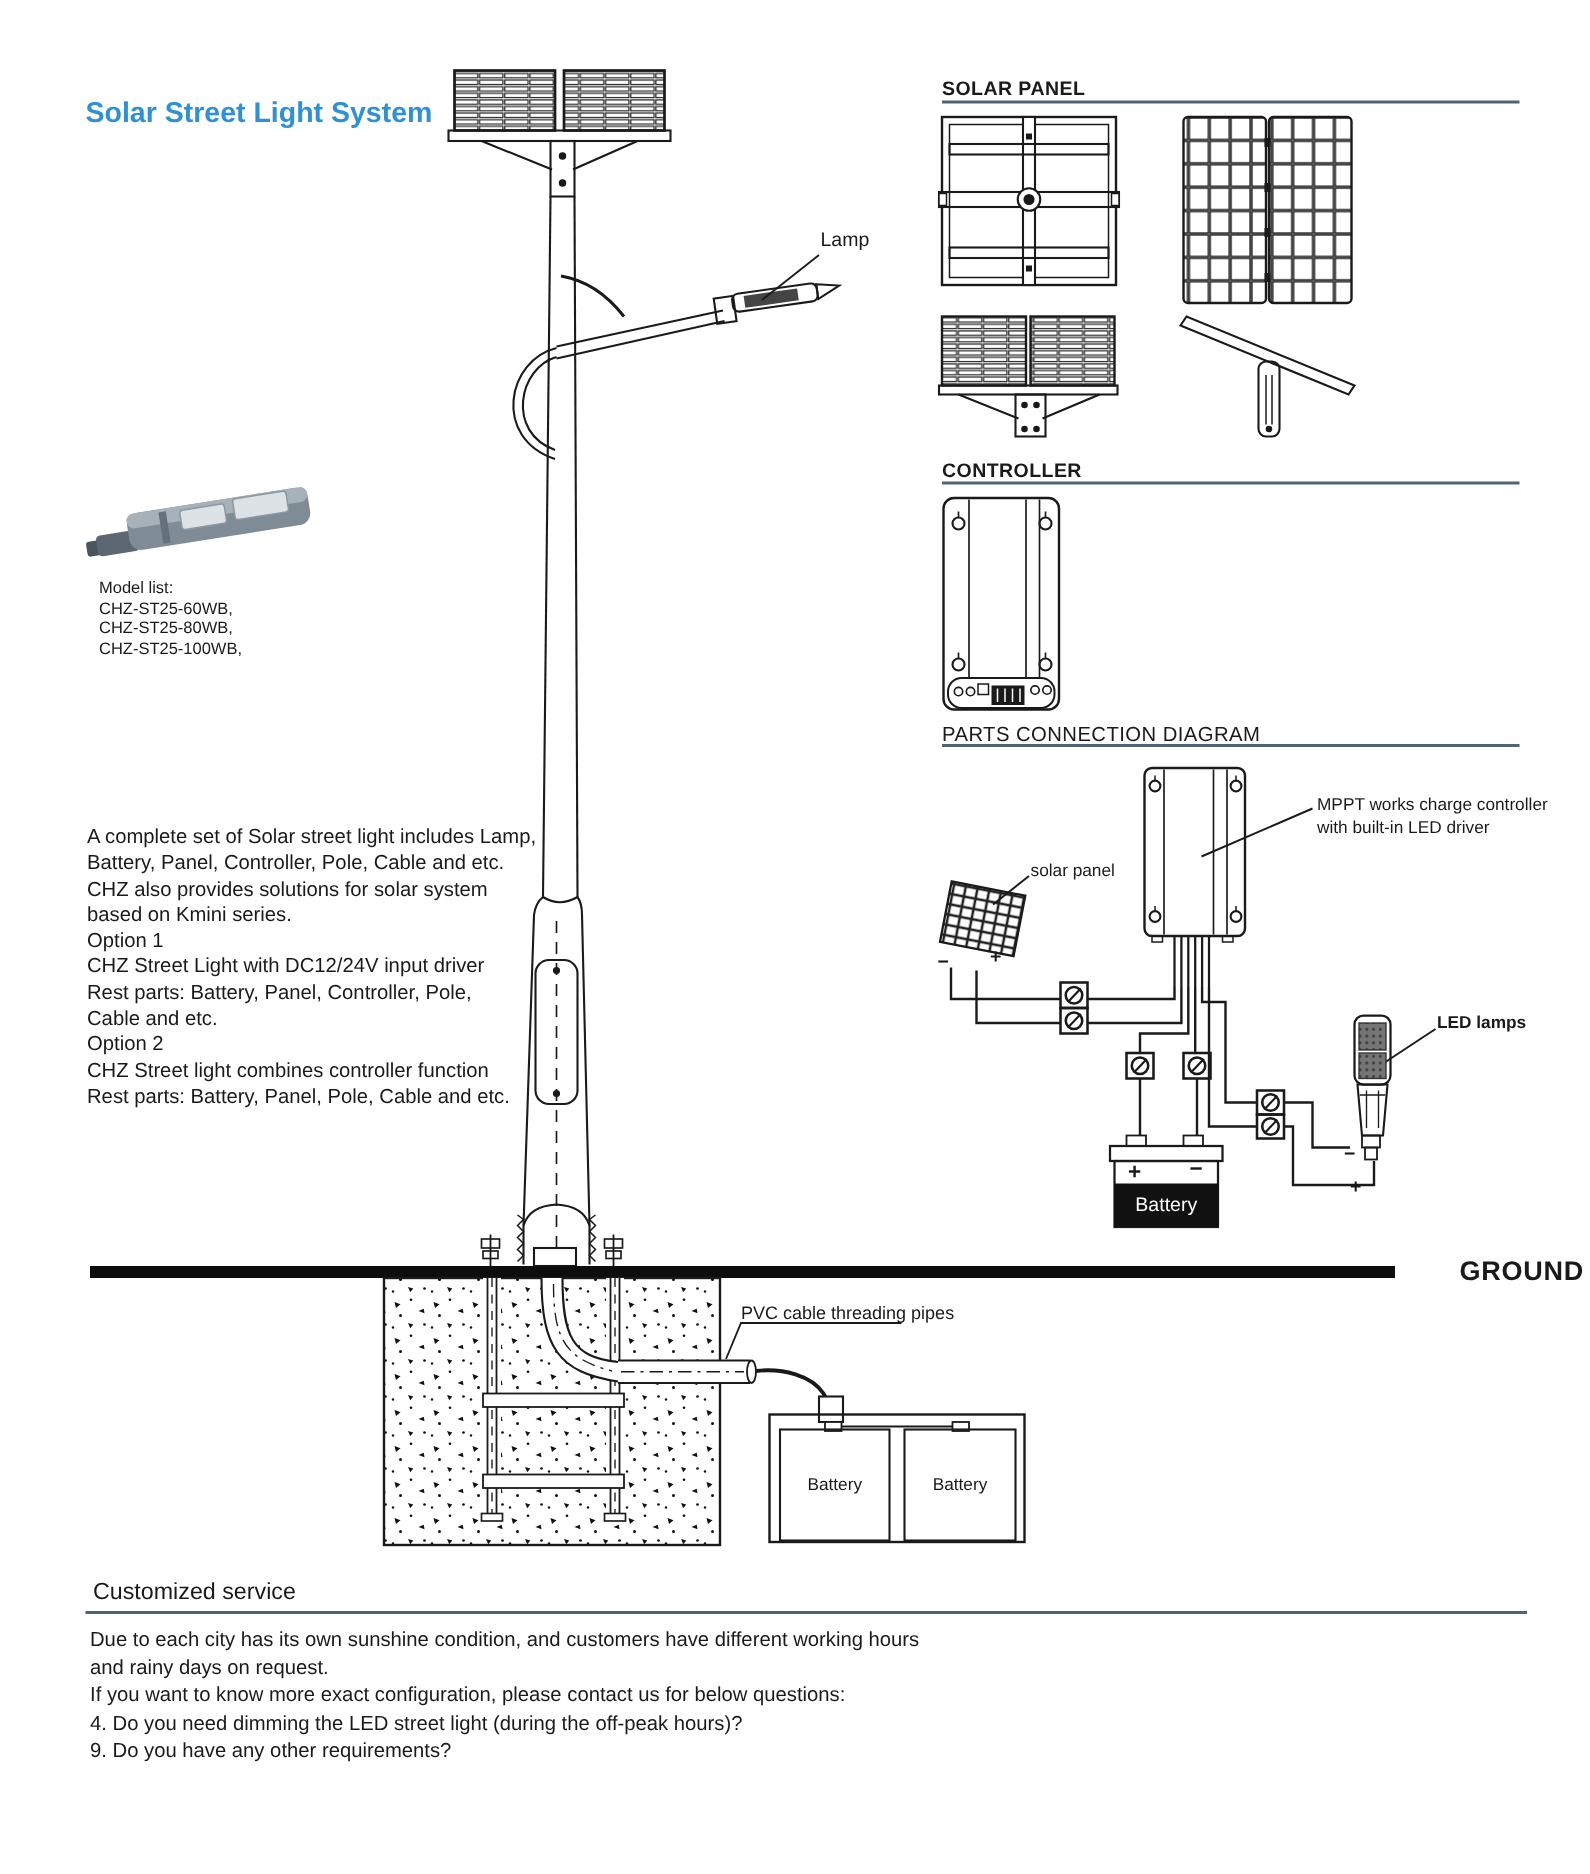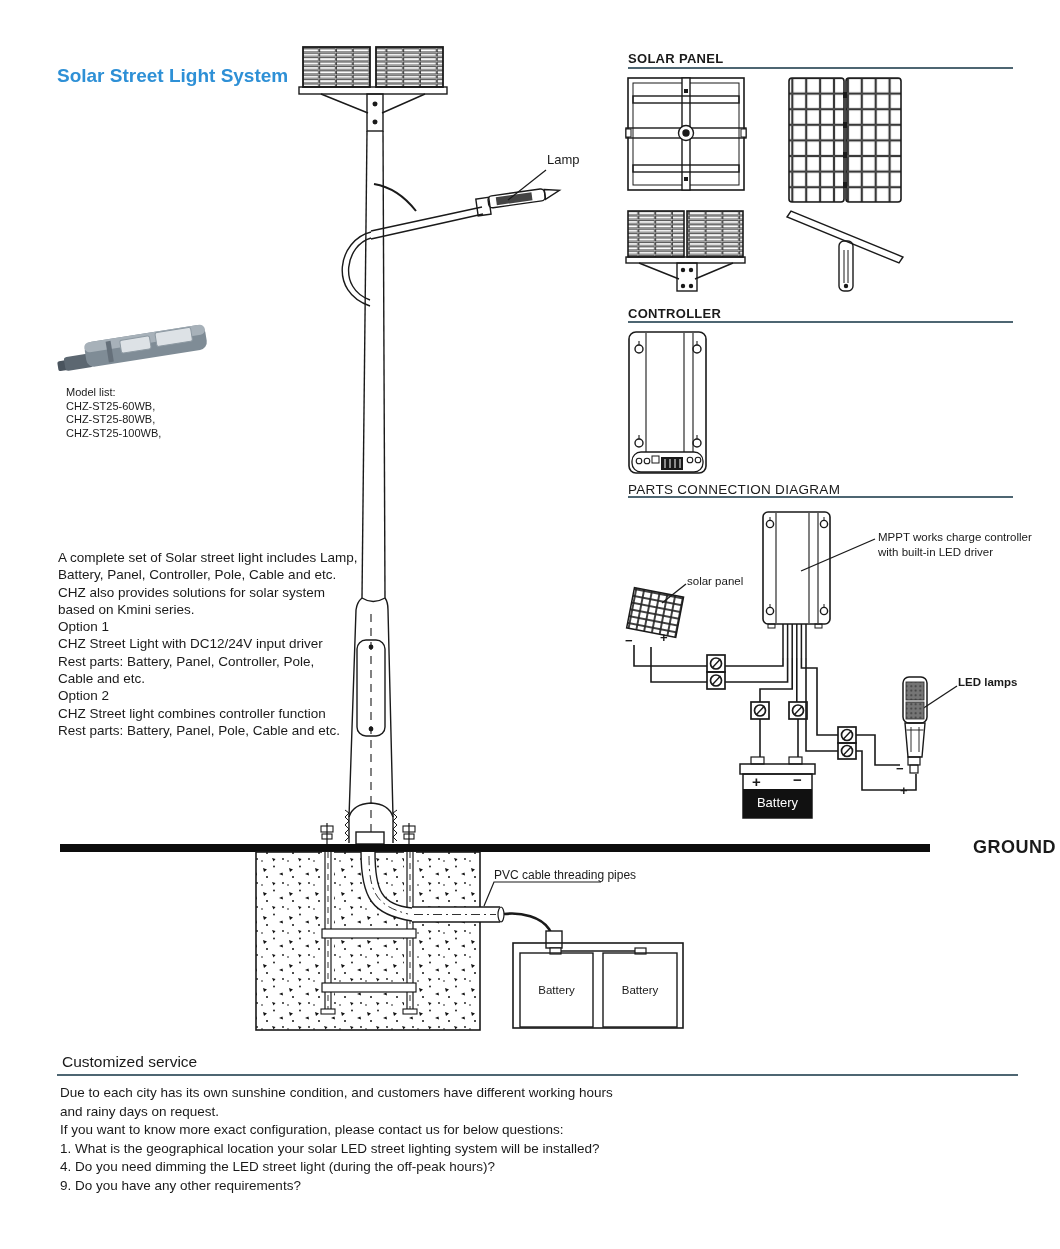--- a/index.html
+++ b/index.html
@@ -356,18 +356,17 @@
   <div class="lbl tiny-lbl" style="left:494px;top:868px;">PVC cable threading pipes</div>
   <div class="lbl bat-cell" style="left:520px;top:984px;width:73px;">Battery</div>
   <div class="lbl bat-cell" style="left:603px;top:984px;width:74px;">Battery</div>
 
   <div class="lbl cust-title" style="left:62px;top:1053px;">Customized service</div>
   <div class="h-rule" style="left:57px;top:1074px;width:961px;"></div>
   <div class="lbl cust-lines" style="left:60px;top:1084px;">
     <div>Due to each city has its own sunshine condition, and customers have different working hours</div>
     <div>and rainy days on request.</div>
     <div>If you want to know more exact configuration, please contact us for below questions:</div>
-    <div>1. What is the geographical location your solar LED street lighting system will be installed?</div>
     <div>4. Do you need dimming the LED street light (during the off-peak hours)?</div>
     <div>9. Do you have any other requirements?</div>
   </div>
 
 </div>
 
 </body></html>

